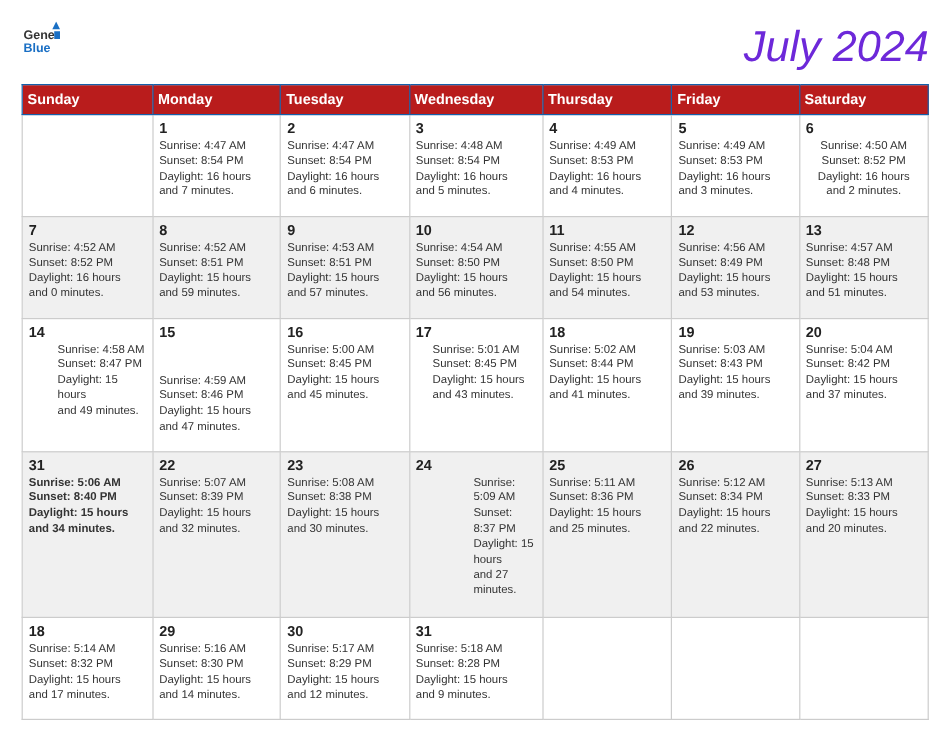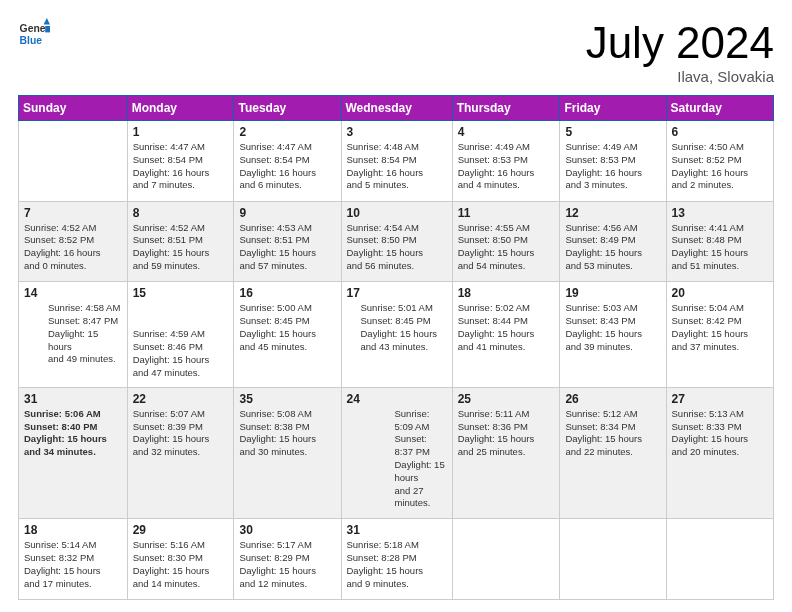--- a/index.html
+++ b/index.html
@@ -29,36 +29,37 @@
       gap: 4px;
     }
     .logo-icon {
       width: 32px;
       height: 32px;
     }
     .title-block {
       text-align: right;
     }
     .month-title {
-      font-size: 44px;
-      color: #000000;
+      font-size: 36px;
+      color: #6d28d9;
       font-weight: normal;
+      font-style: italic;
     }
     .location {
       font-size: 15px;
       color: #555;
     }
     .calendar {
       flex: 1;
       border-collapse: collapse;
       width: 100%;
       border: 1px solid #ccc;
     }
     .calendar th {
-      background-color: #a21caf;
+      background-color: #b91c1c;
       color: #fff;
       font-size: 12px;
       font-weight: bold;
       padding: 5px 4px;
       text-align: left;
       border: 1px solid #1560aa;
     }
     .calendar td {
       border: 1px solid #ccc;
       vertical-align: top;
@@ -98,21 +99,20 @@
     <div class="logo">
       <svg class="logo-icon" viewBox="0 0 40 40">
         <text x="2" y="18" font-size="13" font-weight="bold" fill="#333">General</text>
         <text x="2" y="32" font-size="13" font-weight="bold" fill="#1a6fc4">Blue</text>
         <polygon points="32,8 40,8 36,0" fill="#1a6fc4"></polygon>
         <polygon points="34,10 40,10 40,18 34,18" fill="#1a6fc4"></polygon>
       </svg>
     </div>
     <div class="title-block">
       <div class="month-title">July 2024</div>
-      <div class="location">Ilava, Slovakia</div>
     </div>
   </div>
 
   <table class="calendar">
     <thead>
       <tr>
         <th>Sunday</th>
         <th>Monday</th>
         <th>Tuesday</th>
         <th>Wednesday</th>
@@ -154,21 +154,21 @@
           </td>
           <td>
             <div class="day-number">5</div>
             <div class="day-info" style="white-space: pre-line;">Sunrise: 4:49 AM
 Sunset: 8:53 PM
 Daylight: 16 hours
 and 3 minutes.</div>
           </td>
           <td>
             <div class="day-number">6</div>
-            <div class="day-info" style="white-space: pre-line;">Sunrise: 4:50 AM
+            <div class="day-info" style="white-space: pre-line; text-align: center;">Sunrise: 4:50 AM
 Sunset: 8:52 PM
 Daylight: 16 hours
 and 2 minutes.</div>
           </td>
         </tr>
         <tr class="row-shaded">
           <td>
             <div class="day-number">7</div>
             <div class="day-info" style="white-space: pre-line;">Sunrise: 4:52 AM
 Sunset: 8:52 PM
@@ -205,21 +205,21 @@
           </td>
           <td>
             <div class="day-number">12</div>
             <div class="day-info" style="white-space: pre-line;">Sunrise: 4:56 AM
 Sunset: 8:49 PM
 Daylight: 15 hours
 and 53 minutes.</div>
           </td>
           <td>
             <div class="day-number">13</div>
-            <div class="day-info" style="white-space: pre-line;">Sunrise: 4:41 AM
+            <div class="day-info" style="white-space: pre-line;">Sunrise: 4:57 AM
 Sunset: 8:48 PM
 Daylight: 15 hours
 and 51 minutes.</div>
           </td>
         </tr>
         <tr class="row-white">
           <td>
             <div class="day-number">14</div>
             <div class="day-info" style="white-space: pre-line; margin-left: 24px;">Sunrise: 4:58 AM
 Sunset: 8:47 PM
@@ -278,21 +278,21 @@
 and 34 minutes.</div>
           </td>
           <td>
             <div class="day-number">22</div>
             <div class="day-info" style="white-space: pre-line;">Sunrise: 5:07 AM
 Sunset: 8:39 PM
 Daylight: 15 hours
 and 32 minutes.</div>
           </td>
           <td>
-            <div class="day-number">35</div>
+            <div class="day-number">23</div>
             <div class="day-info" style="white-space: pre-line;">Sunrise: 5:08 AM
 Sunset: 8:38 PM
 Daylight: 15 hours
 and 30 minutes.</div>
           </td>
           <td>
             <div class="day-number">24</div>
             <div class="day-info" style="white-space: pre-line; margin-left: 48px;">Sunrise: 5:09 AM
 Sunset: 8:37 PM
 Daylight: 15 hours

